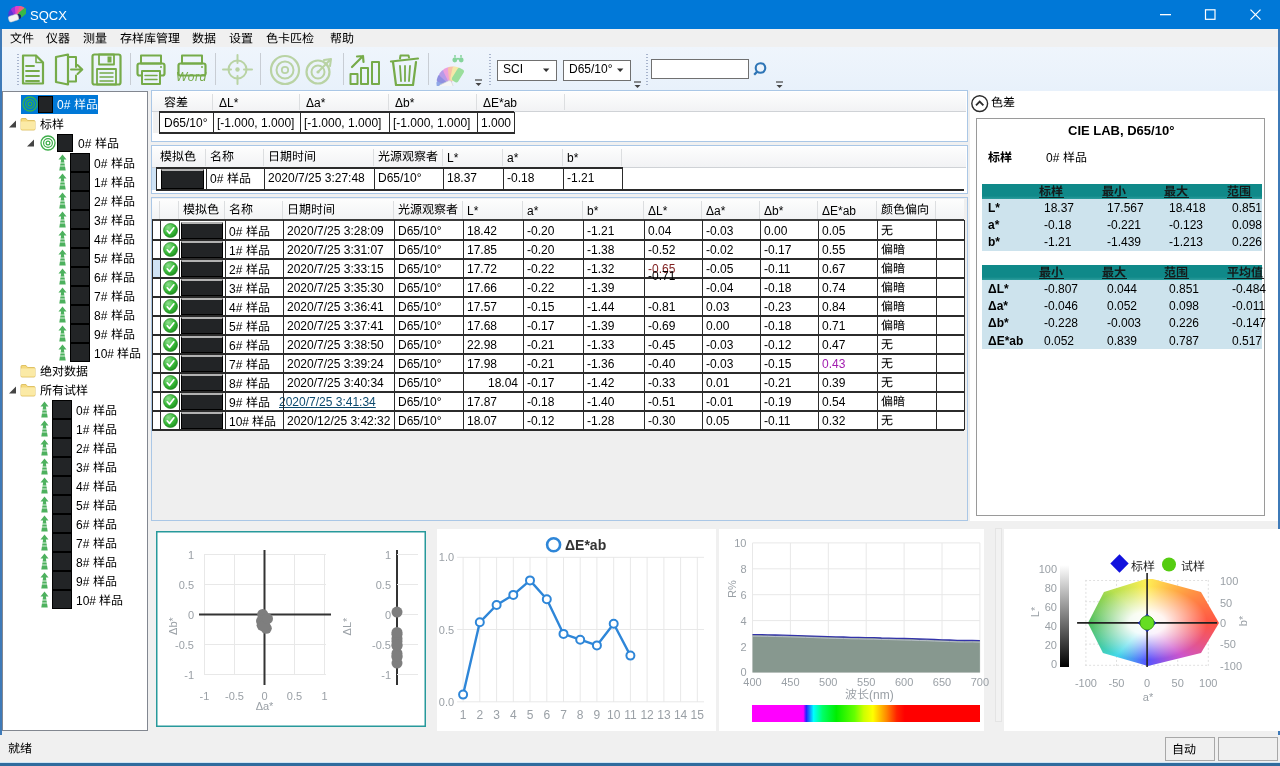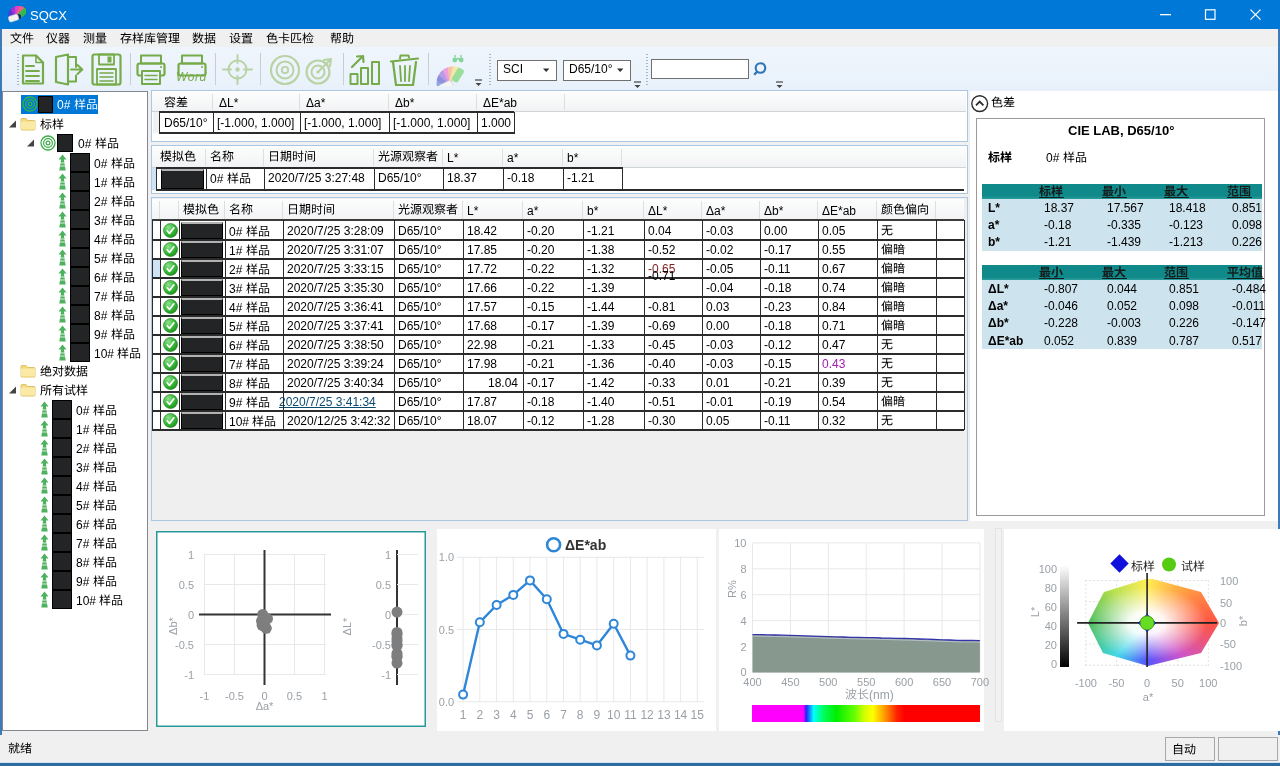--- a/index.html
+++ b/index.html
@@ -1003,21 +1003,21 @@
     <div style="position:absolute;left:1227px;top:196.7px;width:25px;height:1px;background:#151c1c"></div>
     <div style="position:absolute;left:982px;top:199.0px;width:280px;height:17.2px;background:#cde3ed"></div>
     <div style="position:absolute;left:988px;top:201.0px;font:normal 12px 'Liberation Sans',sans-serif;color:#000;white-space:nowrap;"><b>L*</b></div>
     <div style="position:absolute;left:1044px;top:201.0px;font:normal 12px 'Liberation Sans',sans-serif;color:#000;white-space:nowrap;">18.37</div>
     <div style="position:absolute;left:1107px;top:201.0px;font:normal 12px 'Liberation Sans',sans-serif;color:#000;white-space:nowrap;">17.567</div>
     <div style="position:absolute;left:1169px;top:201.0px;font:normal 12px 'Liberation Sans',sans-serif;color:#000;white-space:nowrap;">18.418</div>
     <div style="position:absolute;left:1232px;top:201.0px;font:normal 12px 'Liberation Sans',sans-serif;color:#000;white-space:nowrap;">0.851</div>
     <div style="position:absolute;left:982px;top:216.2px;width:280px;height:17.2px;background:#cde3ed"></div>
     <div style="position:absolute;left:988px;top:218.2px;font:normal 12px 'Liberation Sans',sans-serif;color:#000;white-space:nowrap;"><b>a*</b></div>
     <div style="position:absolute;left:1044px;top:218.2px;font:normal 12px 'Liberation Sans',sans-serif;color:#000;white-space:nowrap;">-0.18</div>
-    <div style="position:absolute;left:1107px;top:218.2px;font:normal 12px 'Liberation Sans',sans-serif;color:#000;white-space:nowrap;">-0.335</div>
+    <div style="position:absolute;left:1107px;top:218.2px;font:normal 12px 'Liberation Sans',sans-serif;color:#000;white-space:nowrap;">-0.221</div>
     <div style="position:absolute;left:1169px;top:218.2px;font:normal 12px 'Liberation Sans',sans-serif;color:#000;white-space:nowrap;">-0.123</div>
     <div style="position:absolute;left:1232px;top:218.2px;font:normal 12px 'Liberation Sans',sans-serif;color:#000;white-space:nowrap;">0.098</div>
     <div style="position:absolute;left:982px;top:233.4px;width:280px;height:17.2px;background:#cde3ed"></div>
     <div style="position:absolute;left:988px;top:235.4px;font:normal 12px 'Liberation Sans',sans-serif;color:#000;white-space:nowrap;"><b>b*</b></div>
     <div style="position:absolute;left:1044px;top:235.4px;font:normal 12px 'Liberation Sans',sans-serif;color:#000;white-space:nowrap;">-1.21</div>
     <div style="position:absolute;left:1107px;top:235.4px;font:normal 12px 'Liberation Sans',sans-serif;color:#000;white-space:nowrap;">-1.439</div>
     <div style="position:absolute;left:1169px;top:235.4px;font:normal 12px 'Liberation Sans',sans-serif;color:#000;white-space:nowrap;">-1.213</div>
     <div style="position:absolute;left:1232px;top:235.4px;font:normal 12px 'Liberation Sans',sans-serif;color:#000;white-space:nowrap;">0.226</div>
     <div style="position:absolute;left:982px;top:264.5px;width:280px;height:15.5px;background:linear-gradient(#0f8989 80%,#2e9d9d)"></div>
     <div style="position:absolute;left:1039px;top:266.0px;line-height:0"><svg width="24.0" height="12.6" viewBox="0 0 24.0 12.6" style="overflow:visible;" fill="#151c1c">

